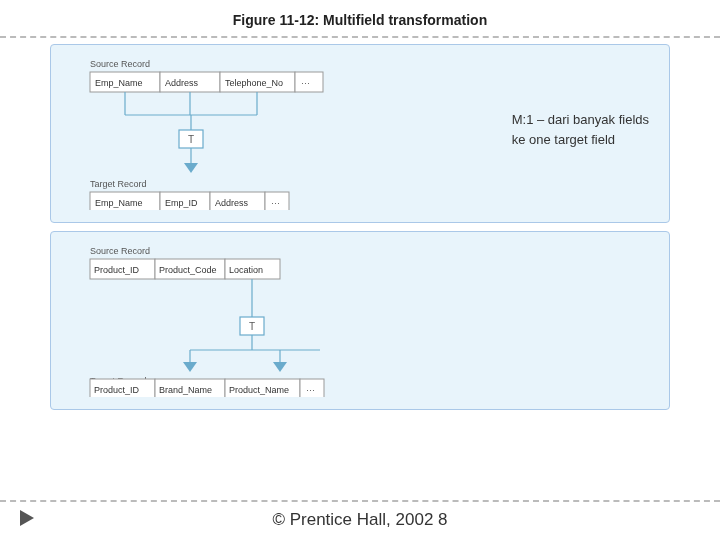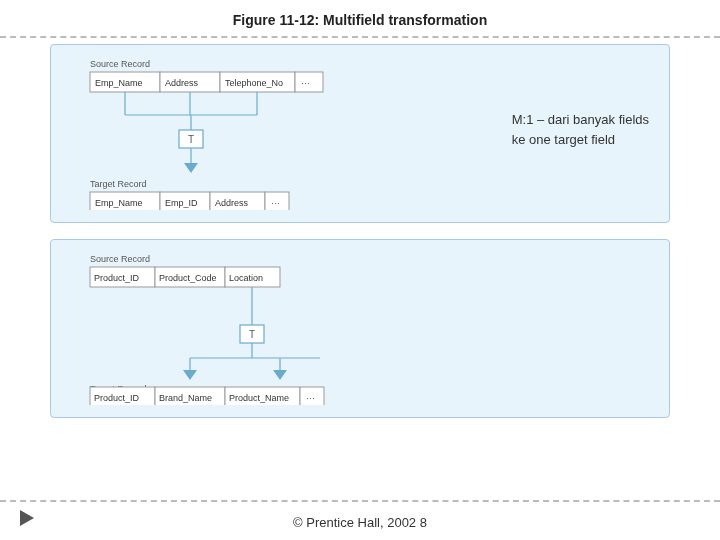--- a/index.html
+++ b/index.html
@@ -17,42 +17,42 @@
       font-size: 14px;
       font-weight: bold;
       padding: 12px 0 8px 0;
       color: #222;
     }
 
     .main-content {
       display: flex;
       flex-direction: column;
       align-items: center;
-      gap: 16px;
+      gap: 8px;
       padding: 0 30px;
     }
 
     
     .diagram-box {
       border: 1px solid #aac8e8;
       background: #e8f4fb;
       border-radius: 4px;
       width: 620px;
       padding: 10px 15px 12px 15px;
       position: relative;
     }
 
     .description-text {
       font-size: 13px;
       color: #333;
       line-height: 1.5;
     }
 
     .footer-text {
-      font-size: 13px;
+      font-size: 17px;
       color: #333;
     }
 
     .play-icon {
       position: absolute;
       left: 20px;
       bottom: 14px;
       width: 0;
       height: 0;
       border-top: 8px solid transparent;

